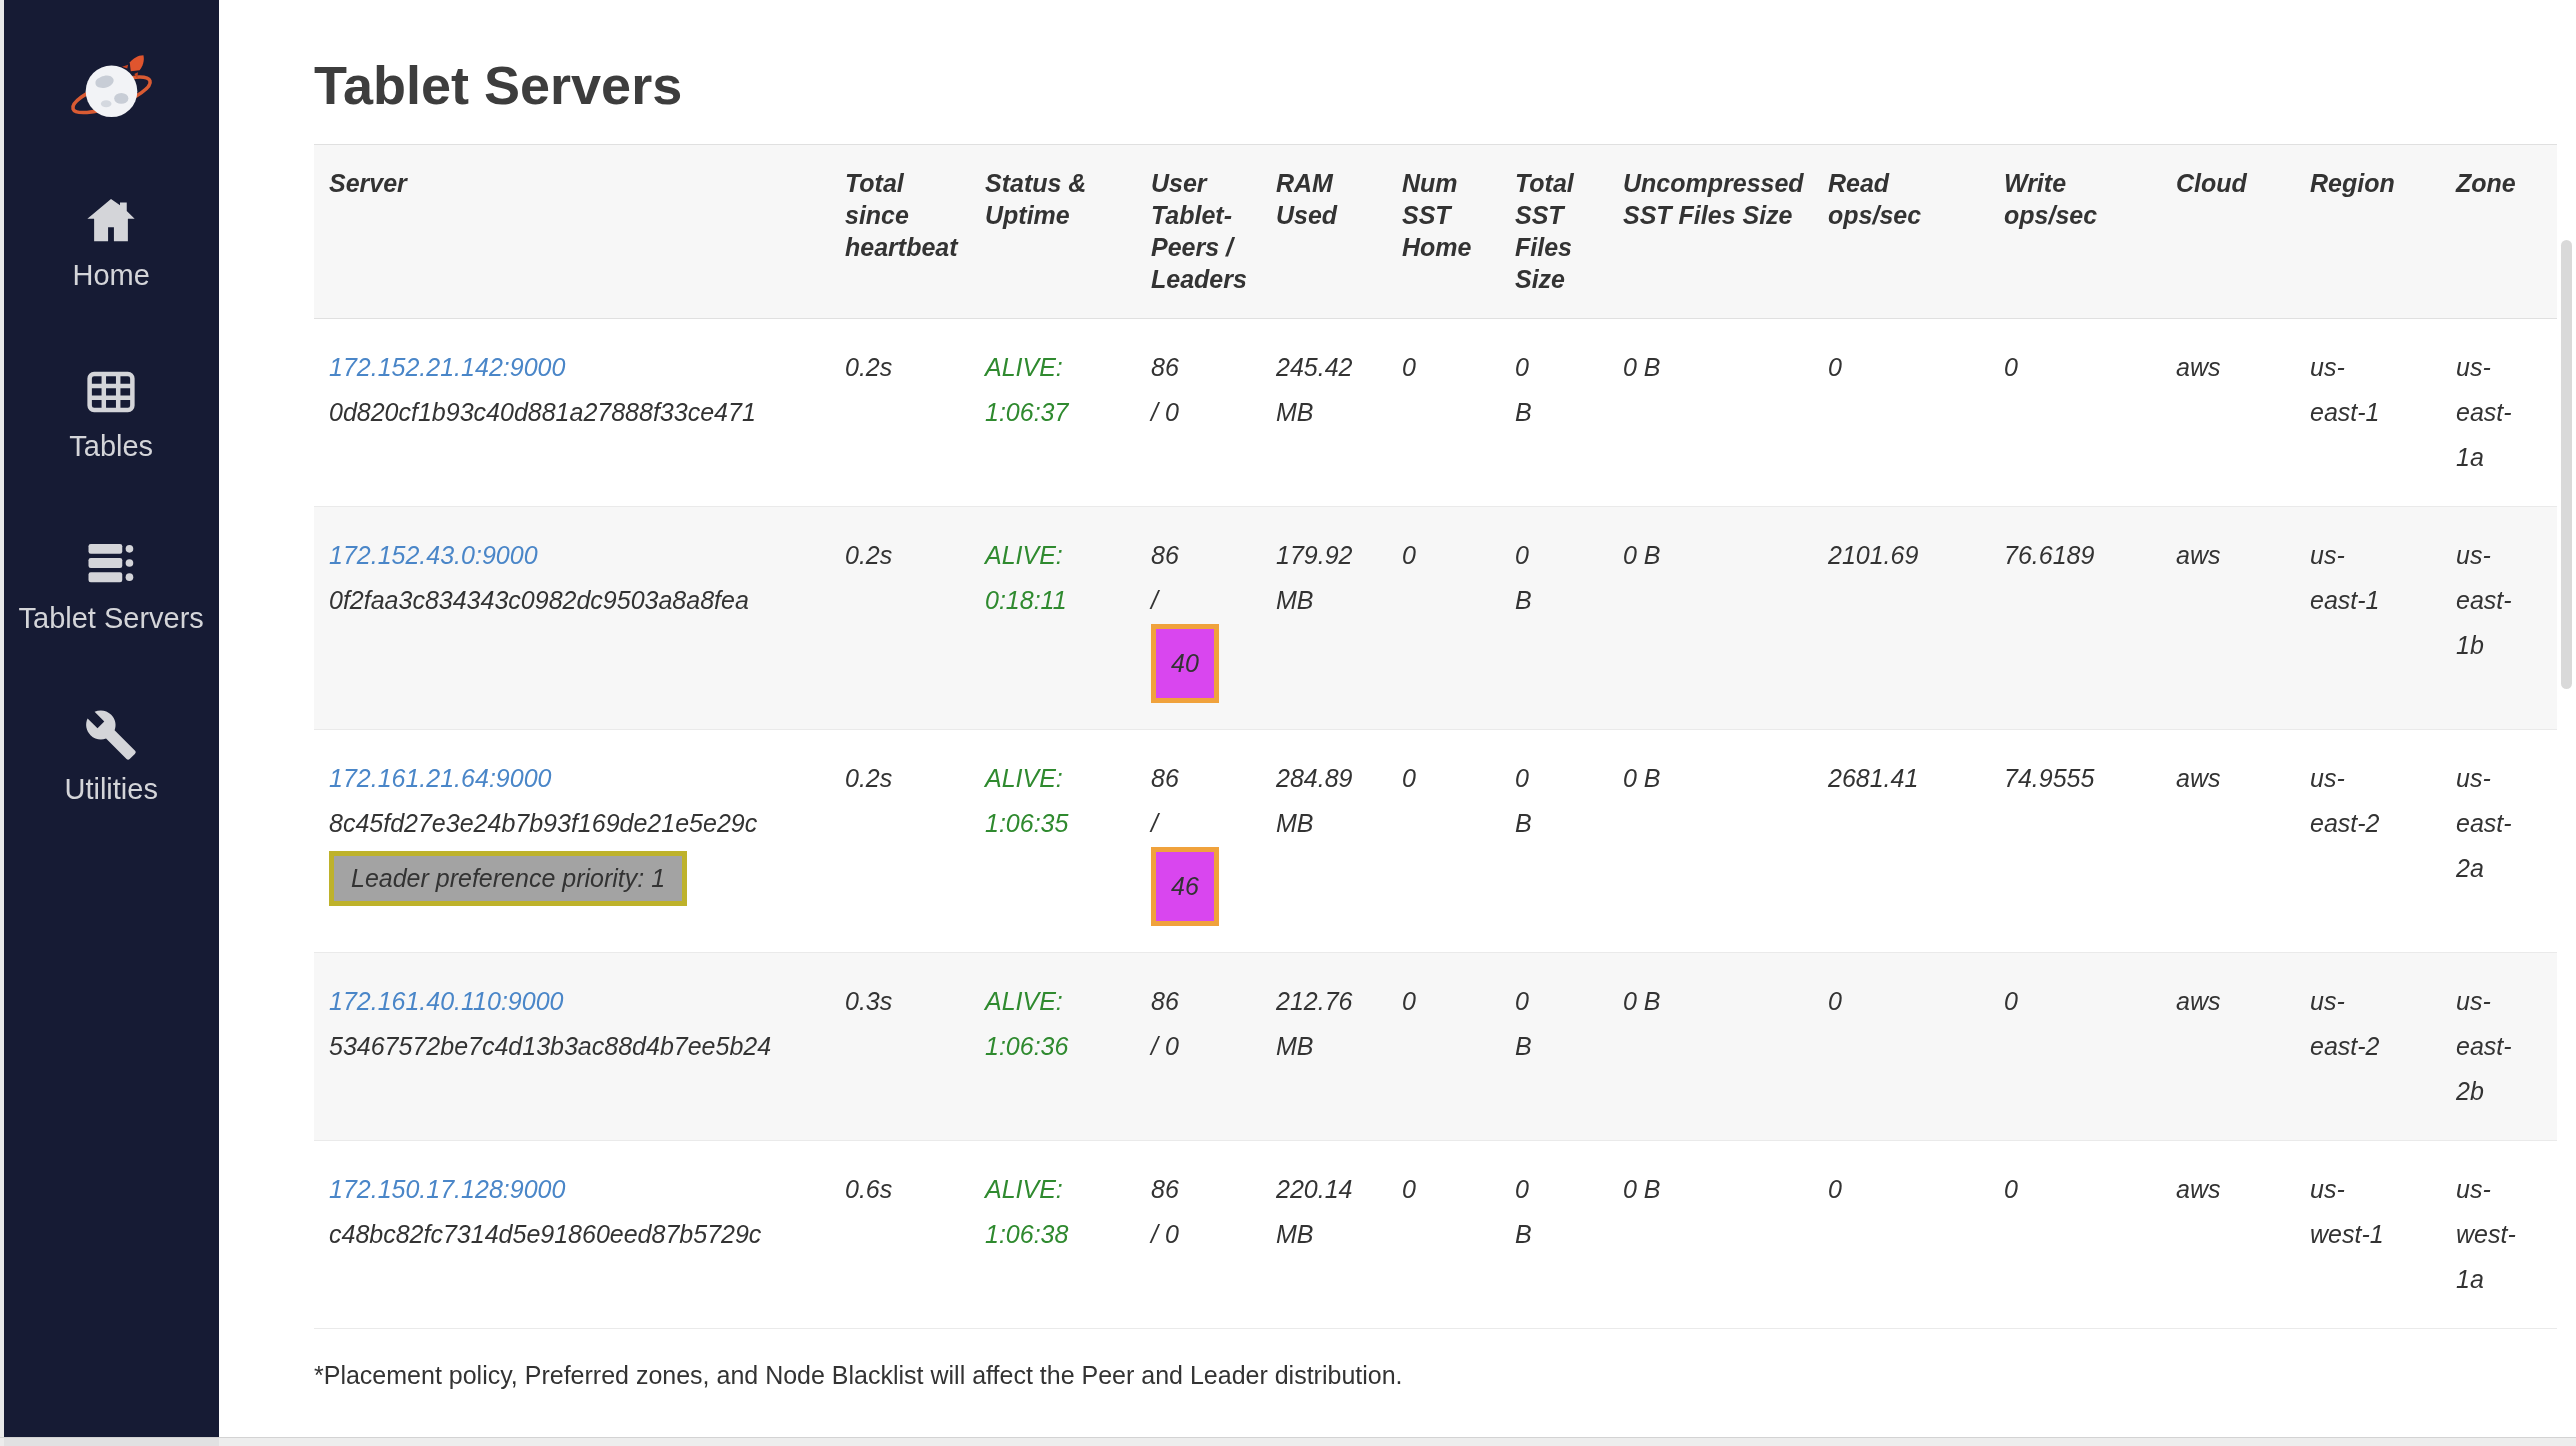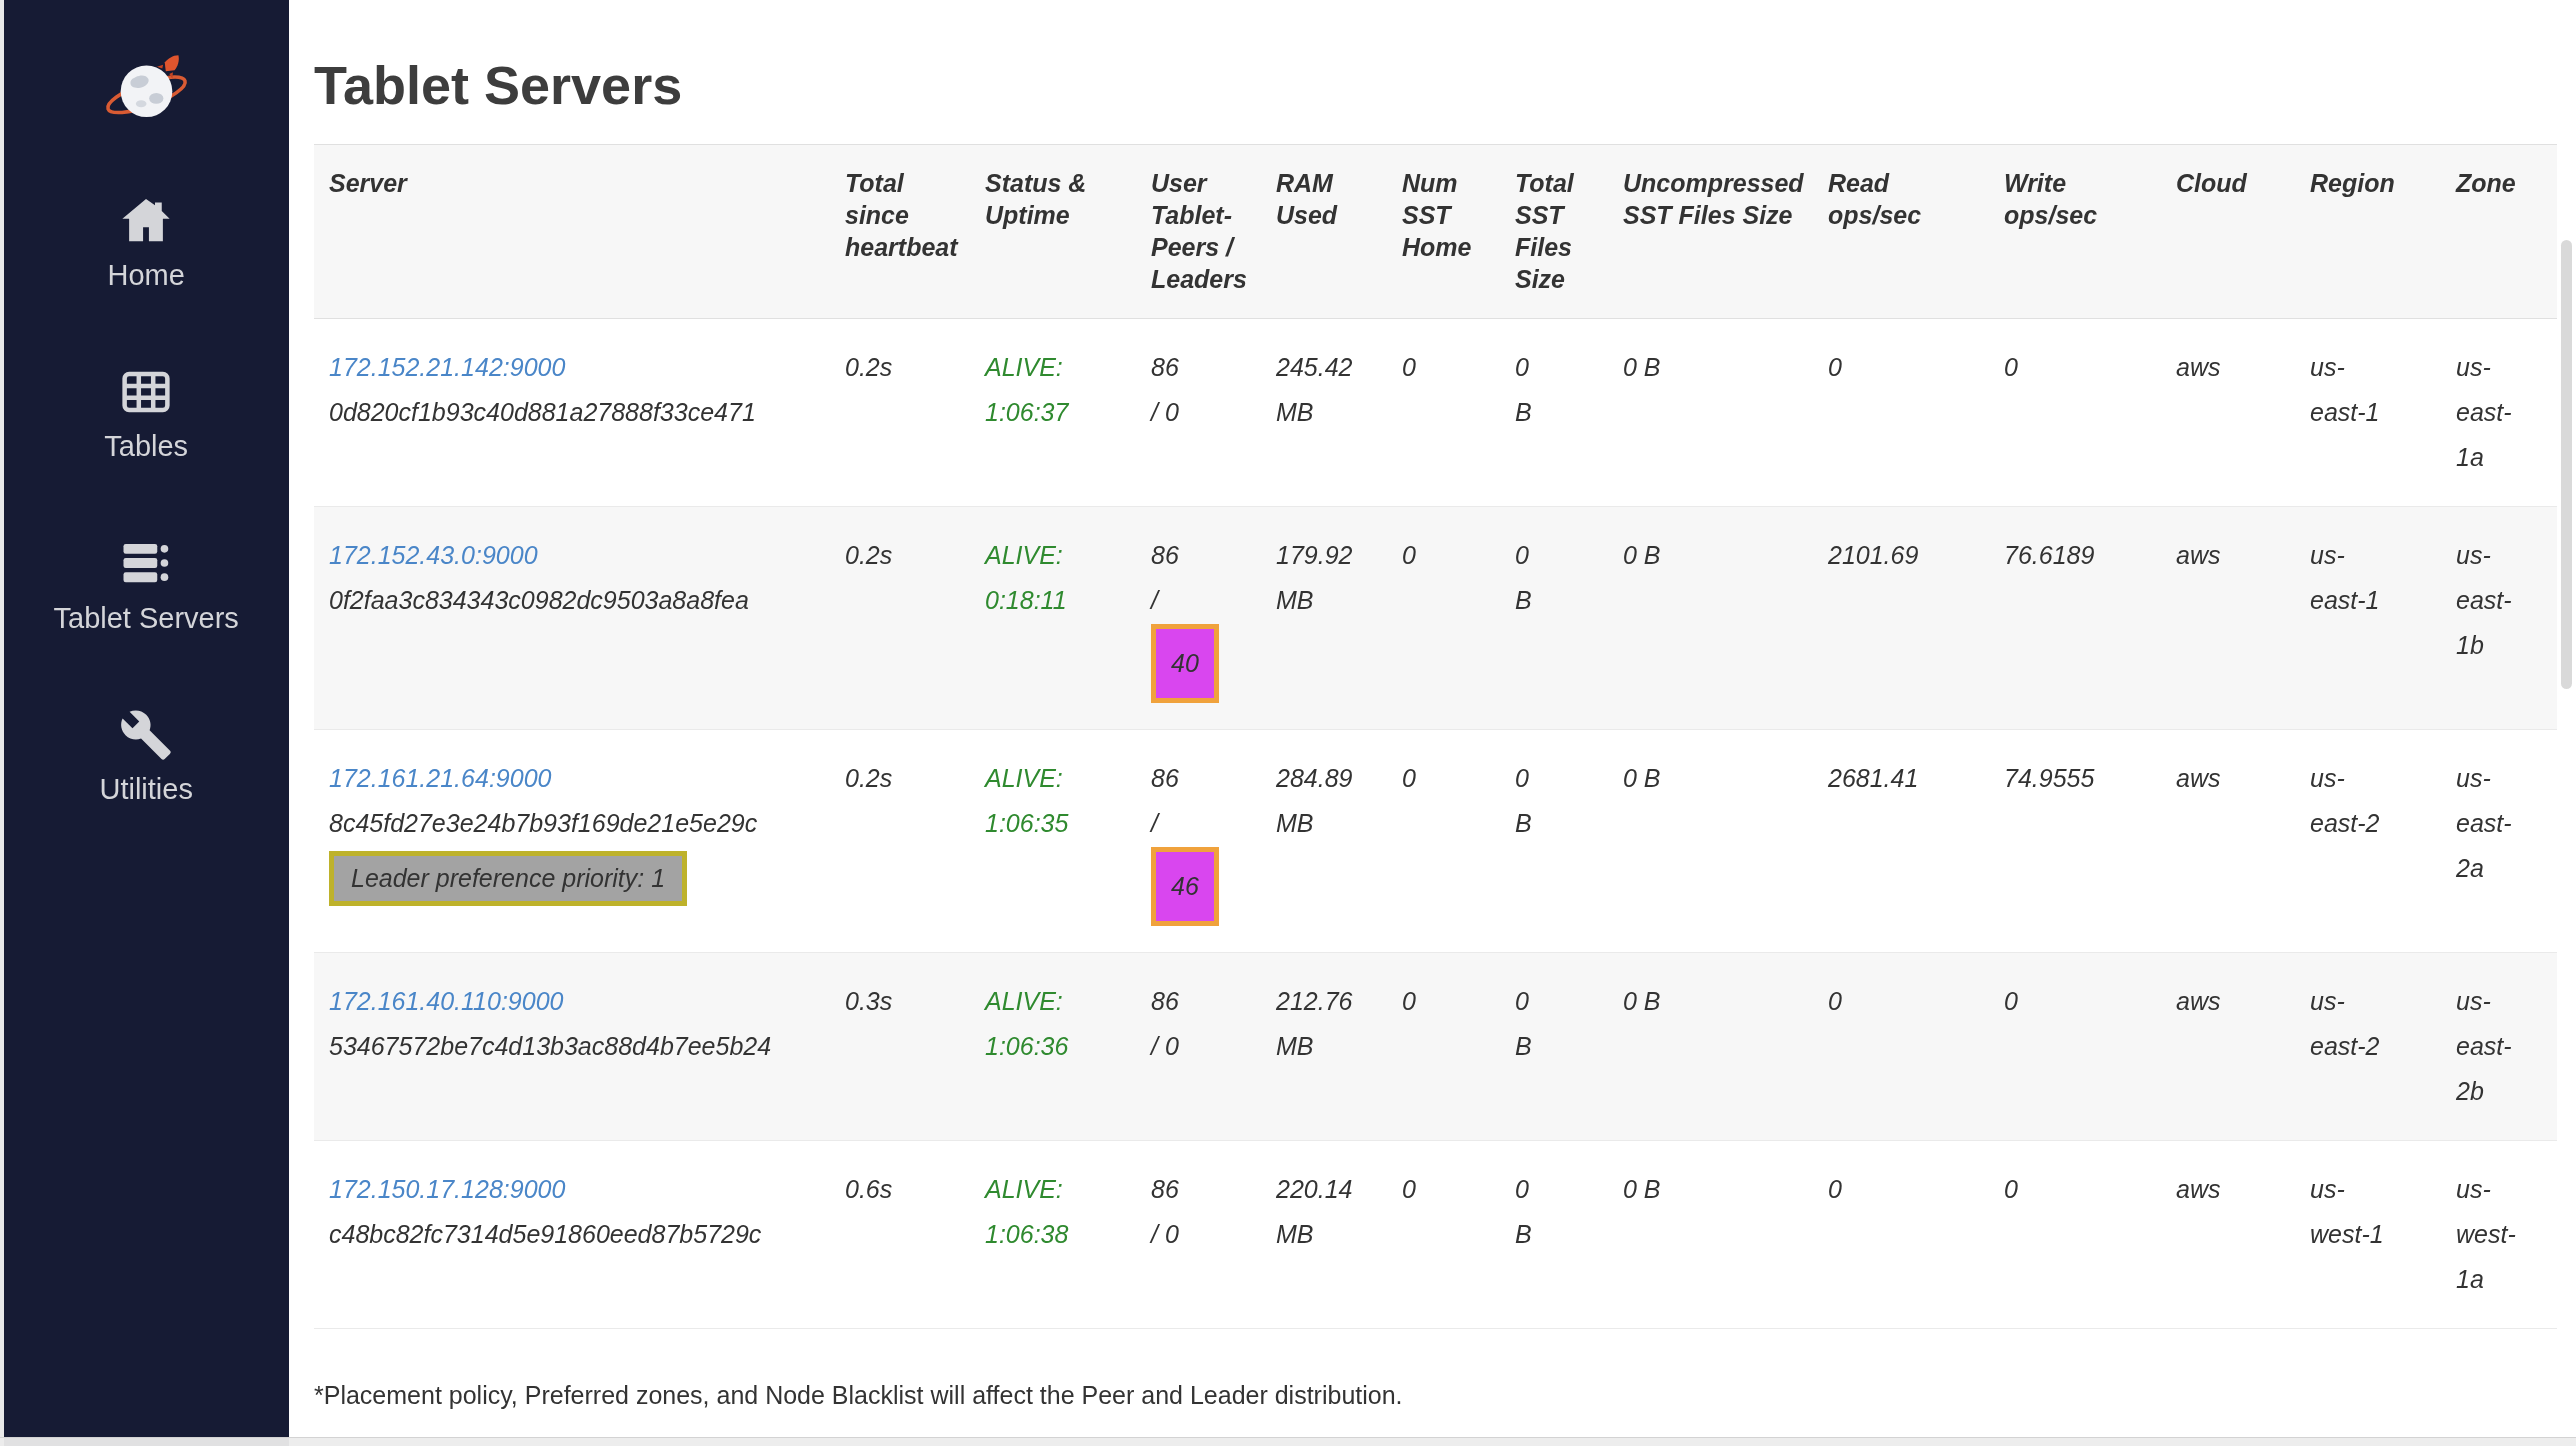--- a/index.html
+++ b/index.html
@@ -13,21 +13,21 @@
   }
   
   .edge-strip { position:absolute; left:0; top:0; bottom:0; width:3.7px; background:#e9e9e9; z-index:40; }
   .bottom-bar { position:absolute; left:0; right:0; bottom:0; height:9.3px;
     background:rgba(236,236,236,.95); border-top:1.9px solid #d3d3d3; z-index:50; }
   .v-scrollbar { position:absolute; right:3.7px; top:240px; width:11.2px; height:449px;
     background:#c4c4c4; opacity:.65; border-radius:6.5px; z-index:45; }
 
   
   .sidebar {
-    position:absolute; left:3.7px; top:0; bottom:0; width:285px;
+    position:absolute; left:3.7px; top:0; bottom:0; width:215px;
     background:var(--sidebar_bg,#161b34);
     display:flex; flex-direction:column; align-items:center;
   }
   .logo { margin-top:45px; width:89px; height:76px; }
   .nav-item {
     margin-top:73px; display:flex; flex-direction:column; align-items:center;
     gap:11.2px; color:#d4d5d9; font-size:29px; cursor:pointer; text-align:center;
   }
   .nav-item:first-of-type { margin-top:80px; }
   .nav-item svg { width:54px; height:54px; }
@@ -60,21 +60,21 @@
   .orange-box {
     display:inline-block; border:5.6px solid var(--highlight_orange,#f0a23c);
     background:#d946ef; padding:16px 15px; line-height:37px; margin-top:1px;
   }
   .olive-box {
     display:inline-block; border:5.6px solid var(--leader_pref_olive,#beb22b);
     background:#a3a3a3; padding:2.8px 17px; line-height:39px; margin-top:5.6px;
   }
   .wrap-narrow { display:inline-block; max-width:76px; }
 
-  .note { font-size:25px; color:#333; margin-top:52px; }
+  .note { font-size:25px; color:#333; margin-top:32px; }
 </style>
 </head>
 <body>
 
 <div class="edge-strip"></div>
 
 <nav class="sidebar">
   <div class="logo">
     <svg viewBox="0 0 100 100">
       <ellipse cx="50" cy="56" rx="46" ry="13" fill="none" stroke="#d95b33" stroke-width="4" transform="rotate(-20 50 56)"></ellipse>

